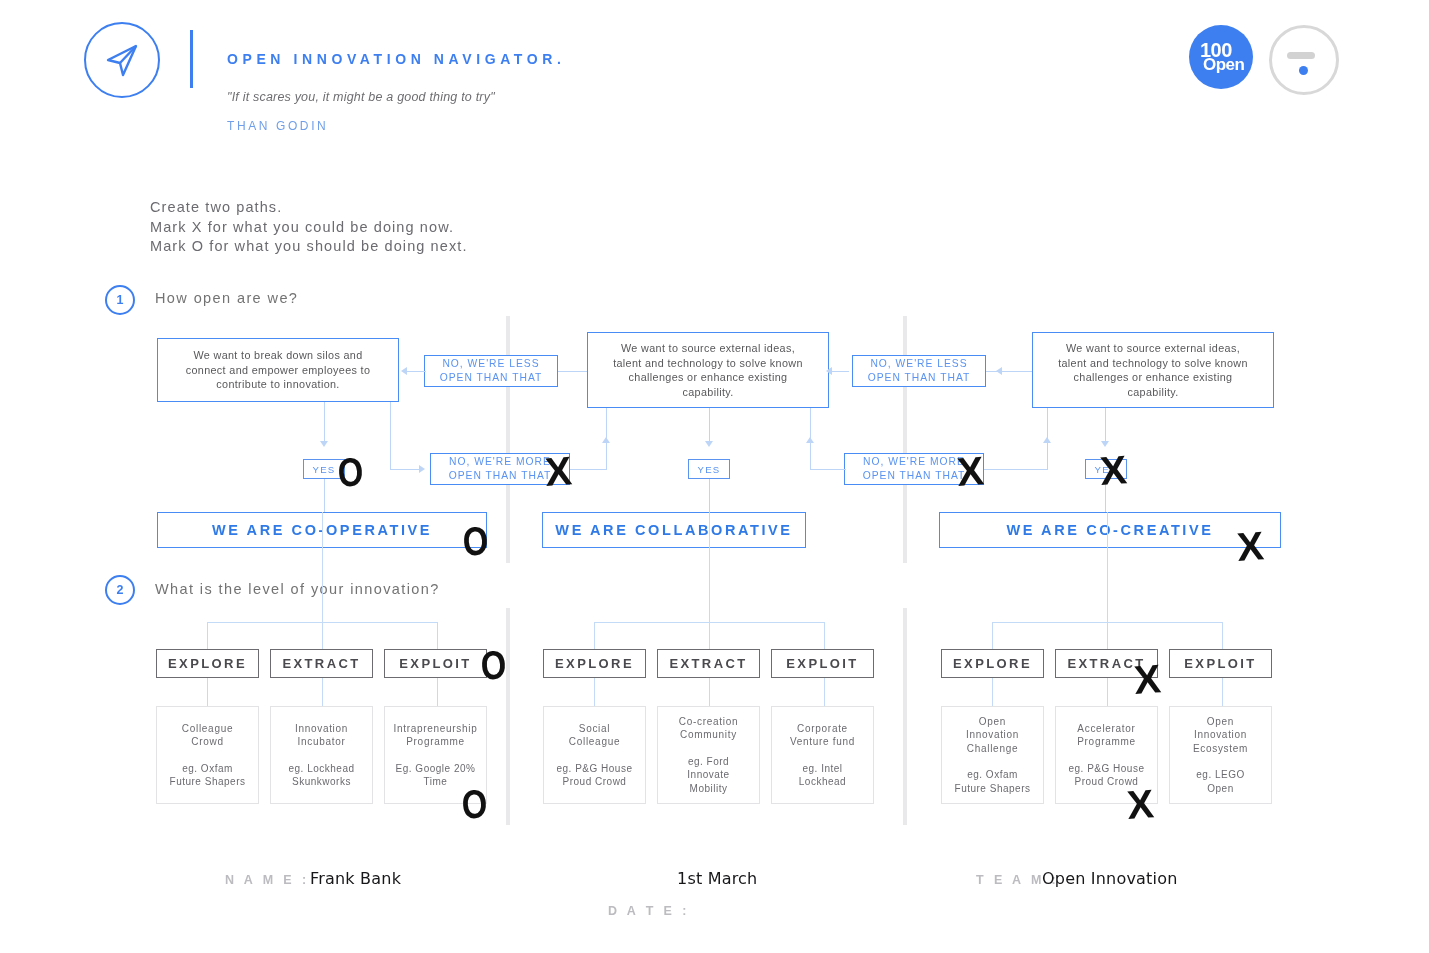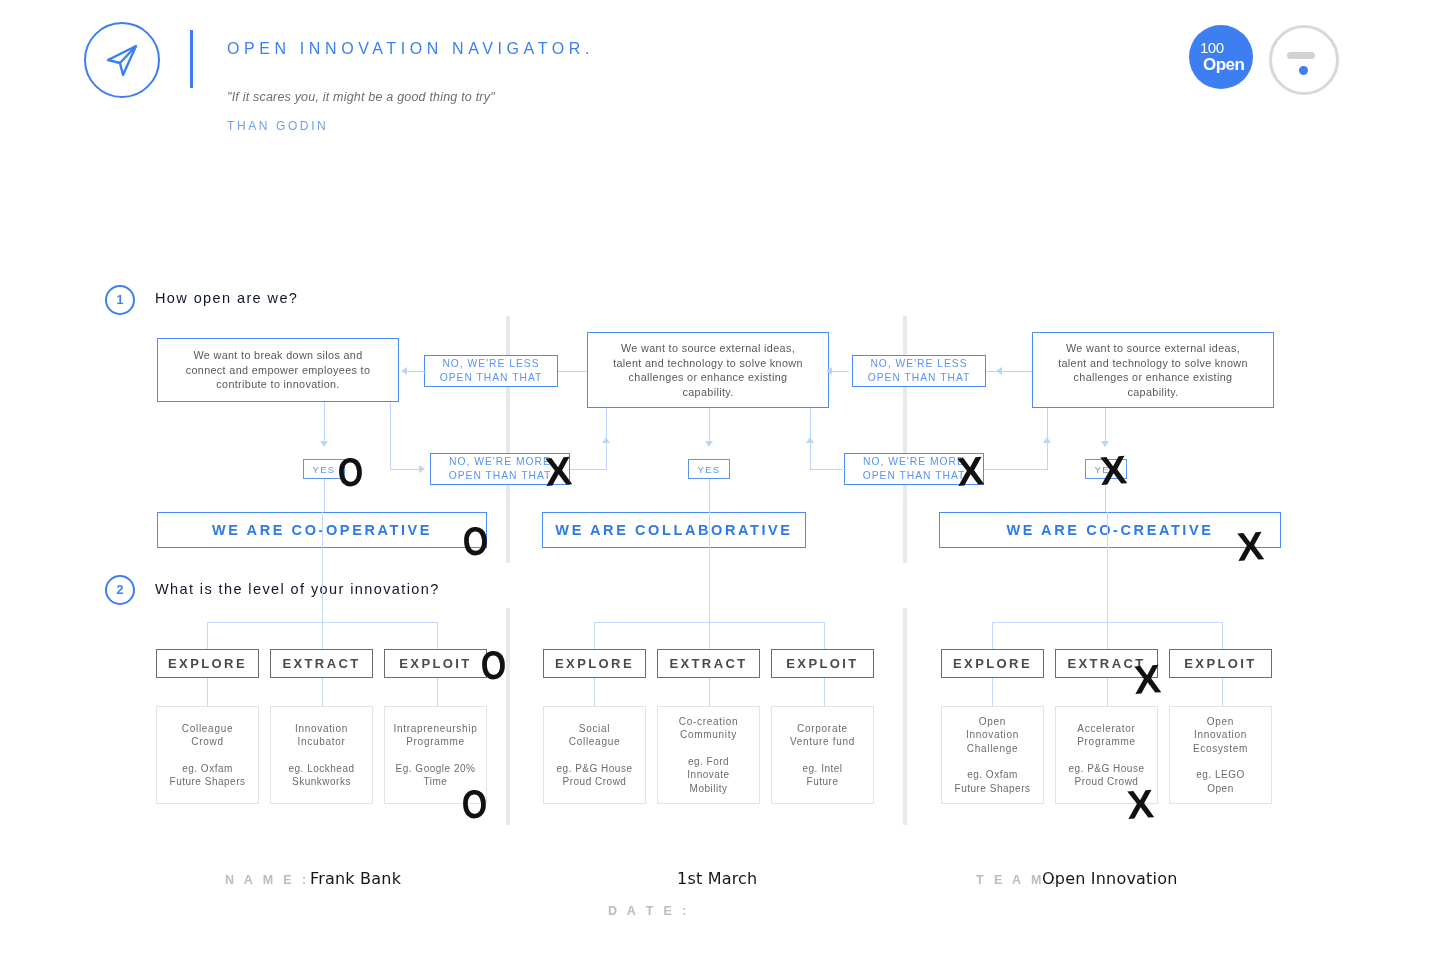--- a/index.html
+++ b/index.html
@@ -16,39 +16,39 @@
 
   
   .header{position:absolute;left:0;top:0;width:1429px;height:160px;}
   .logo-circle{
     position:absolute;left:84px;top:22px;width:72px;height:72px;
     border:2.5px solid #3d7ff0;border-radius:50%;
   }
   .logo-circle svg{position:absolute;left:16px;top:16px;}
   .vrule{position:absolute;left:190px;top:30px;width:3px;height:58px;background:#3d7ff0;}
   .title{
-    position:absolute;left:227px;top:40px;
-    font-size:16px;font-weight:normal;letter-spacing:4.6px;color:#3d7ff0;
+    position:absolute;left:227px;top:51px;
+    font-size:14px;font-weight:bold;letter-spacing:4.6px;color:#3d7ff0;
     white-space:nowrap;
   }
   .quote{
     position:absolute;left:227px;top:90px;
     font-size:12.5px;font-style:italic;color:#6e6e72;letter-spacing:.2px;
     white-space:nowrap;
   }
   .author{
     position:absolute;left:227px;top:119px;
     font-size:12px;letter-spacing:2.6px;color:#6f9fe8;
     white-space:nowrap;
   }
   .brandmark{
     position:absolute;left:1189px;top:25px;width:64px;height:64px;
     border-radius:50%;background:#3d7ff0;color:#fff;
   }
-  .brandmark .bm1{position:absolute;left:11px;top:14px;font-size:15px;font-weight:normal;letter-spacing:-.5px;}
+  .brandmark .bm1{position:absolute;left:11px;top:14px;font-size:20px;font-weight:bold;letter-spacing:-.5px;}
   .brandmark .bm2{position:absolute;left:14px;top:30px;font-size:17px;font-weight:bold;letter-spacing:-.5px;}
   .navmark{
     position:absolute;left:1269px;top:25px;width:64px;height:64px;
     border-radius:50%;border:3px solid #d8d8d8;background:#fff;
   }
   .navmark .bar{position:absolute;left:15px;top:24px;width:28px;height:7px;border-radius:4px;background:#d2d2d2;}
   .navmark .dot{position:absolute;left:27px;top:38px;width:9px;height:9px;border-radius:50%;background:#3d7ff0;}
 
   
   .canvas{
@@ -65,21 +65,21 @@
     white-space:pre;
   }
 
   .stepnum{
     position:absolute;width:26px;height:26px;border-radius:50%;
     border:2.5px solid #3d7ff0;color:#3d7ff0;
     font-size:12.5px;font-weight:bold;text-align:center;line-height:26px;
     background:#fff;
   }
   .stepq{
-    position:absolute;font-size:14.5px;letter-spacing:1.4px;color:#0f172a;white-space:nowrap;
+    position:absolute;font-size:14.5px;letter-spacing:1.4px;color:#737373;white-space:nowrap;
   }
 
   
   .sec{position:absolute;}
   .qbox{
     position:absolute;border:1.4px solid #4a8cf5;background:#fff;
     box-sizing:border-box;display:flex;align-items:center;justify-content:center;
     text-align:center;font-size:10.8px;line-height:14.5px;color:#58585b;letter-spacing:.35px;
     padding:4px 19px;
   }
@@ -178,20 +178,23 @@
     <div class="whiteband" style="left:0;top:93px;width:1180px;height:48px;"></div>
     <div class="whiteband" style="left:0;top:388px;width:1180px;height:45px;"></div>
     <div class="whiteband" style="left:0;top:650px;width:1180px;height:25px;"></div>
 
     <div class="coldiv" style="left:386px;top:141px;height:247px;"></div>
     <div class="coldiv" style="left:783px;top:141px;height:247px;"></div>
     <div class="coldiv" style="left:386px;top:433px;height:217px;"></div>
     <div class="coldiv" style="left:783px;top:433px;height:217px;"></div>
   </div>
 
+  <div class="instructions">Create two paths.
+Mark X for what you could be doing now.
+Mark O for what you should be doing next.</div>
 
   <div class="stepnum" style="left:105px;top:285px;">1</div>
   <div class="stepq" style="left:155px;top:290px;">How open are we?</div>
 
   <div class="sec">
 
     <div class="qbox" style="left:157px;top:338px;width:242px;height:64px;">We want to break down silos and connect and empower employees to contribute to innovation.</div>
 
     <div class="qbox" style="left:587px;top:332px;width:242px;height:76px;">We want to source external ideas, talent and technology to solve known challenges or enhance existing capability.</div>
 
@@ -316,21 +319,21 @@
       <span class="gap"></span>
       <span class="eg" style="white-space:pre-line">eg. Ford
 Innovate
 Mobility</span>
     </div>
     <div class="card" style="left:771px;top:706px;width:103px;height:98px;">
       <span style="white-space:pre-line">Corporate
 Venture fund</span>
       <span class="gap"></span>
       <span class="eg" style="white-space:pre-line">eg. Intel
-Future</span>
+Lockhead</span>
     </div>
 
     <div class="tree v" style="left:1107px;top:512px;height:110px;"></div>
     <div class="tree h" style="left:992px;top:622px;width:231px;"></div>
     <div class="tree v" style="left:992px;top:622px;height:27px;"></div>
     <div class="tree v" style="left:1107px;top:622px;height:27px;"></div>
     <div class="tree v" style="left:1222px;top:622px;height:27px;"></div>
     <div class="tree v" style="left:992px;top:678px;height:28px;"></div>
     <div class="tree v" style="left:1107px;top:678px;height:28px;"></div>
     <div class="tree v" style="left:1222px;top:678px;height:28px;"></div>

